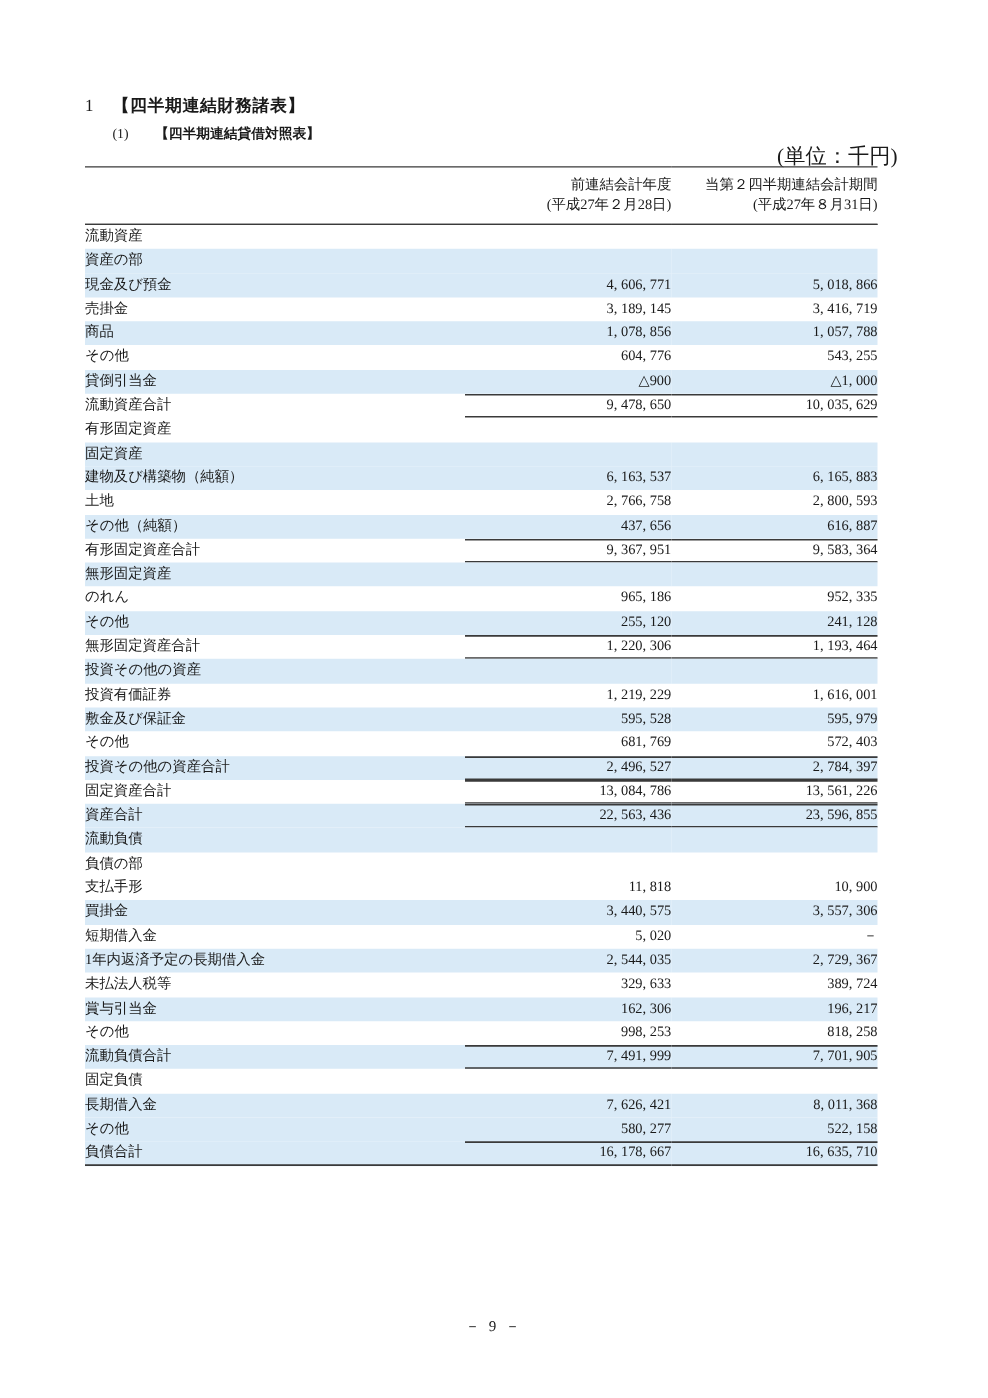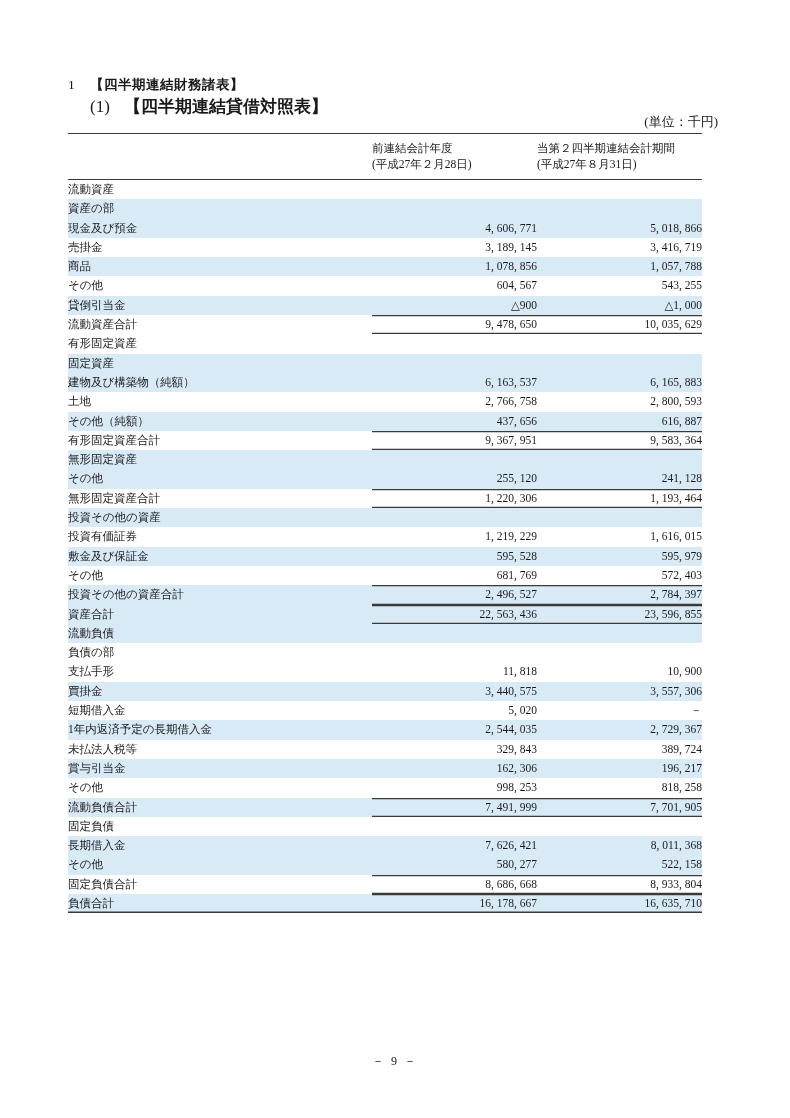--- a/index.html
+++ b/index.html
@@ -36,38 +36,38 @@
     letter-spacing: 0.5px;
     line-height: 22px;
     white-space: nowrap;
   }
   .h1-num {
     display: inline-block;
     width: 22px;
     font-weight: normal;
   }
   .h2-line {
-    font-size: 17px;
+    font-size: 11px;
     font-weight: bold;
     line-height: 22px;
     margin-left: 22px;
     white-space: nowrap;
   }
   .h2-num {
     display: inline-block;
     width: 34px;
     font-weight: normal;
   }
 
   
   .unit-note {
     position: absolute;
     right: 72px;
     top: 113px;
-    font-size: 13px;
+    font-size: 17px;
     white-space: nowrap;
   }
 
   
   .table-wrap {
     position: absolute;
     left: 68px;
     top: 133px;
     width: 634px;
   }
@@ -82,21 +82,21 @@
 
   
   tr.head-row th {
     border-top: 1.6px solid #3a3a3a;
     border-bottom: 1.6px solid #3a3a3a;
     padding: 6px 0 7px 0;
     font-weight: normal;
     font-size: 11.5px;
     line-height: 16px;
     vertical-align: middle;
-    text-align: left;
+    text-align: right;
   }
   tr.head-row th.blank { }
   .hdr-l1 { display: block; white-space: nowrap; }
   .hdr-l2 { display: block; white-space: nowrap; }
 
   
   tr.r td {
     padding: 0;
     height: 19.3px;
     line-height: 19.3px;
@@ -198,21 +198,21 @@
             <td class="val">3, 189, 145</td>
             <td class="val">3, 416, 719</td>
           </tr>
           <tr class="r shaded">
             <td class="label i3">商品</td>
             <td class="val">1, 078, 856</td>
             <td class="val">1, 057, 788</td>
           </tr>
           <tr class="r">
             <td class="label i3">その他</td>
-            <td class="val">604, 567</td>
+            <td class="val">604, 776</td>
             <td class="val">543, 255</td>
           </tr>
           <tr class="r shaded">
             <td class="label i3">貸倒引当金</td>
             <td class="val">△900</td>
             <td class="val">△1, 000</td>
           </tr>
           <tr class="r">
             <td class="label i3">流動資産合計</td>
             <td class="val rule-both">9, 478, 650</td>
@@ -246,55 +246,65 @@
           <tr class="r">
             <td class="label i4">有形固定資産合計</td>
             <td class="val rule-both">9, 367, 951</td>
             <td class="val rule-both">9, 583, 364</td>
           </tr>
           <tr class="r shaded">
             <td class="label i3">無形固定資産</td>
             <td class="val"></td>
             <td class="val"></td>
           </tr>
+          <tr class="r">
+            <td class="label i4">のれん</td>
+            <td class="val">965, 186</td>
+            <td class="val">952, 335</td>
+          </tr>
           <tr class="r shaded">
             <td class="label i4">その他</td>
             <td class="val">255, 120</td>
             <td class="val">241, 128</td>
           </tr>
           <tr class="r">
             <td class="label i4">無形固定資産合計</td>
             <td class="val rule-both">1, 220, 306</td>
             <td class="val rule-both">1, 193, 464</td>
           </tr>
           <tr class="r shaded">
             <td class="label i3">投資その他の資産</td>
             <td class="val"></td>
             <td class="val"></td>
           </tr>
           <tr class="r">
             <td class="label i4">投資有価証券</td>
             <td class="val">1, 219, 229</td>
-            <td class="val">1, 616, 015</td>
+            <td class="val">1, 616, 001</td>
           </tr>
           <tr class="r shaded">
             <td class="label i4">敷金及び保証金</td>
             <td class="val">595, 528</td>
             <td class="val">595, 979</td>
           </tr>
           <tr class="r">
             <td class="label i4">その他</td>
             <td class="val">681, 769</td>
             <td class="val">572, 403</td>
           </tr>
           <tr class="r shaded">
             <td class="label i4">投資その他の資産合計</td>
             <td class="val rule-both">2, 496, 527</td>
             <td class="val rule-both">2, 784, 397</td>
           </tr>
+          <tr class="r">
+            <td class="label i3">固定資産合計</td>
+            <td class="val rule-both">13, 084, 786</td>
+            <td class="val rule-both">13, 561, 226</td>
+          </tr>
           <tr class="r shaded">
             <td class="label i2">資産合計</td>
             <td class="val rule-both">22, 563, 436</td>
             <td class="val rule-both">23, 596, 855</td>
           </tr>
           <tr class="r shaded">
             <td class="label i2">流動負債</td>
             <td class="val"></td>
             <td class="val"></td>
           </tr>
@@ -318,21 +328,21 @@
             <td class="val">5, 020</td>
             <td class="val">－</td>
           </tr>
           <tr class="r shaded">
             <td class="label i3">1年内返済予定の長期借入金</td>
             <td class="val">2, 544, 035</td>
             <td class="val">2, 729, 367</td>
           </tr>
           <tr class="r">
             <td class="label i3">未払法人税等</td>
-            <td class="val">329, 843</td>
+            <td class="val">329, 633</td>
             <td class="val">389, 724</td>
           </tr>
           <tr class="r shaded">
             <td class="label i3">賞与引当金</td>
             <td class="val">162, 306</td>
             <td class="val">196, 217</td>
           </tr>
           <tr class="r">
             <td class="label i3">その他</td>
             <td class="val">998, 253</td>
@@ -350,25 +360,20 @@
           </tr>
           <tr class="r shaded">
             <td class="label i3">長期借入金</td>
             <td class="val">7, 626, 421</td>
             <td class="val">8, 011, 368</td>
           </tr>
           <tr class="r shaded">
             <td class="label i3">その他</td>
             <td class="val">580, 277</td>
             <td class="val">522, 158</td>
-          </tr>
-          <tr class="r">
-            <td class="label i3">固定負債合計</td>
-            <td class="val rule-both">8, 686, 668</td>
-            <td class="val rule-both">8, 933, 804</td>
           </tr>
           <tr class="r shaded last-row">
             <td class="label i2">負債合計</td>
             <td class="val rule-both">16, 178, 667</td>
             <td class="val rule-both">16, 635, 710</td>
           </tr>
         </tbody>
     </table>
   </div>
 

